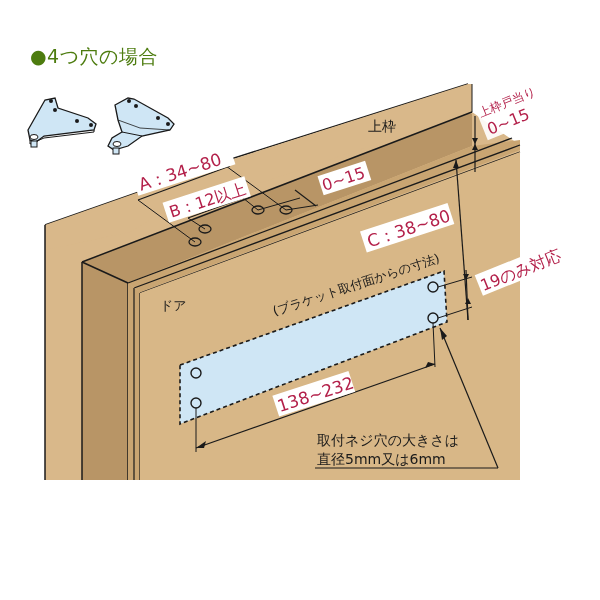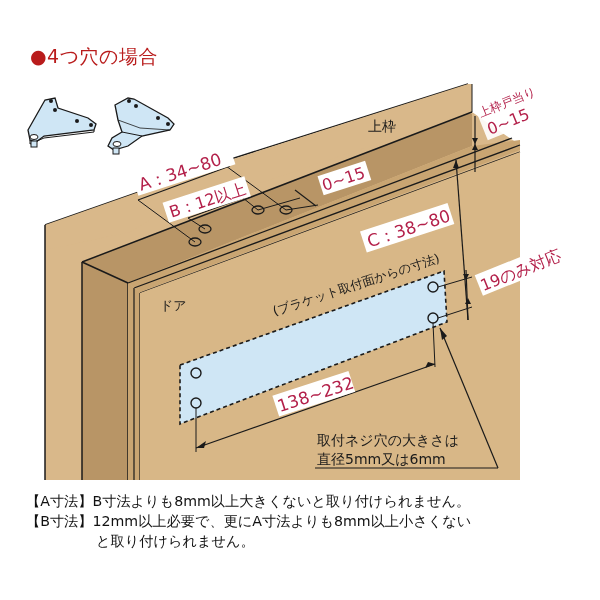--- a/index.html
+++ b/index.html
@@ -1,20 +1,20 @@
 <!DOCTYPE html>
 <html><head>
 <meta charset="utf-8">
 <style>
   html, body { margin:0; padding:0; background:#ffffff; }
   body { width:600px; height:600px; position:relative; overflow:hidden;
          font-family:"DejaVu Sans", sans-serif; }
   #stage { position:absolute; left:0; top:0; width:600px; height:600px; }
   svg text { font-family:"DejaVu Sans", sans-serif; }
-  .title { position:absolute; left:30px; top:44px; font-size:19px; color:#b91c1c; letter-spacing:0.5px;text-align:center; }
+  .title { position:absolute; left:30px; top:44px; font-size:19px; color:#4d7c0f; letter-spacing:0.5px;text-align:center; }
   .notes { position:absolute; left:26px; top:491px; font-size:14.2px; color:#111; line-height:20px; }
   .notes .row { white-space:nowrap; }
   .notes .indent { padding-left:70px; }
 </style>
 </head>
 <body>
 
 <div id="stage">
   <svg width="600" height="600" viewBox="0 0 600 600" xmlns="http://www.w3.org/2000/svg">
 
@@ -150,24 +150,13 @@
       <circle cx="136" cy="106" r="2" fill="#1a1a1a"></circle>
       <circle cx="158" cy="118" r="2" fill="#1a1a1a"></circle>
       <circle cx="168" cy="124" r="2" fill="#1a1a1a"></circle>
       <ellipse cx="117" cy="144" rx="4" ry="2.5" fill="#ffffff" stroke="#1a1a1a" stroke-width="1"></ellipse>
       <rect x="113" y="148" width="6" height="6" fill="#cfe6f5" stroke="#1a1a1a" stroke-width="1"></rect>
     </g>
   </svg>
 
   <div class="title">●4つ穴の場合</div>
 
-  <div class="notes">
-    <div class="row">
-      <span>【A寸法】</span><span>B寸法よりも8mm以上大きくないと取り付けられません。</span>
-    </div>
-    <div class="row">
-      <span>【B寸法】</span><span>12mm以上必要で、更にA寸法よりも8mm以上小さくない</span>
-    </div>
-    <div class="row indent">
-      <span>と取り付けられません。</span>
-    </div>
-  </div>
 </div>
 
 </body></html>

